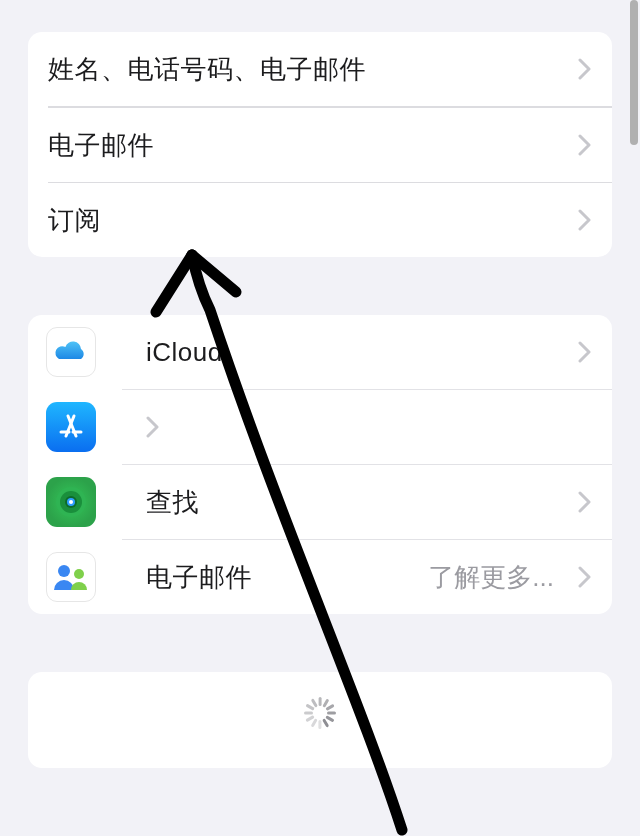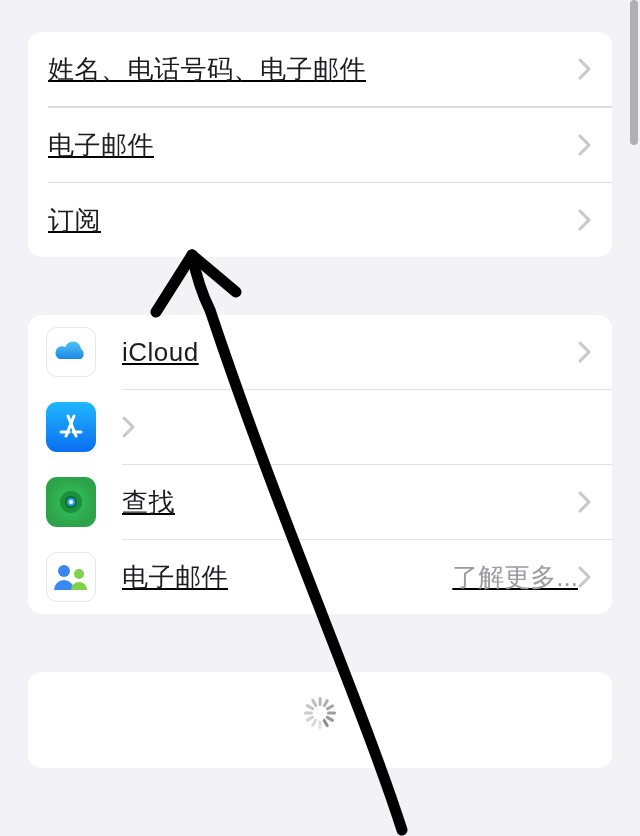--- a/index.html
+++ b/index.html
@@ -18,21 +18,20 @@
       width: 8px;
       height: 145px;
       background: #b0b0b0;
       border-radius: 4px;
     }
     .card {
       background: #ffffff;
       margin: 0 28px;
       border-radius: 14px;
       overflow: hidden;
-      text-decoration: underline;
     }
     .card-top {
       margin-top: 32px;
     }
     .card-middle {
       margin-top: 58px;
     }
     .card-bottom {
       margin-top: 58px;
       height: 96px;
@@ -42,20 +41,21 @@
     }
     .row {
       display: flex;
       align-items: center;
       padding: 0 20px;
       height: 74px;
       position: relative;
     }
     .row-with-icon {
       padding-left: 18px;
+      gap: 24px;
     }
     .sep {
       border-top: 1px solid #dcdce0;
       margin-left: 20px;
     }
     .sep-icon {
       border-top: 1px solid #e2e2e6;
       margin-left: 94px;
     }
     .label {

